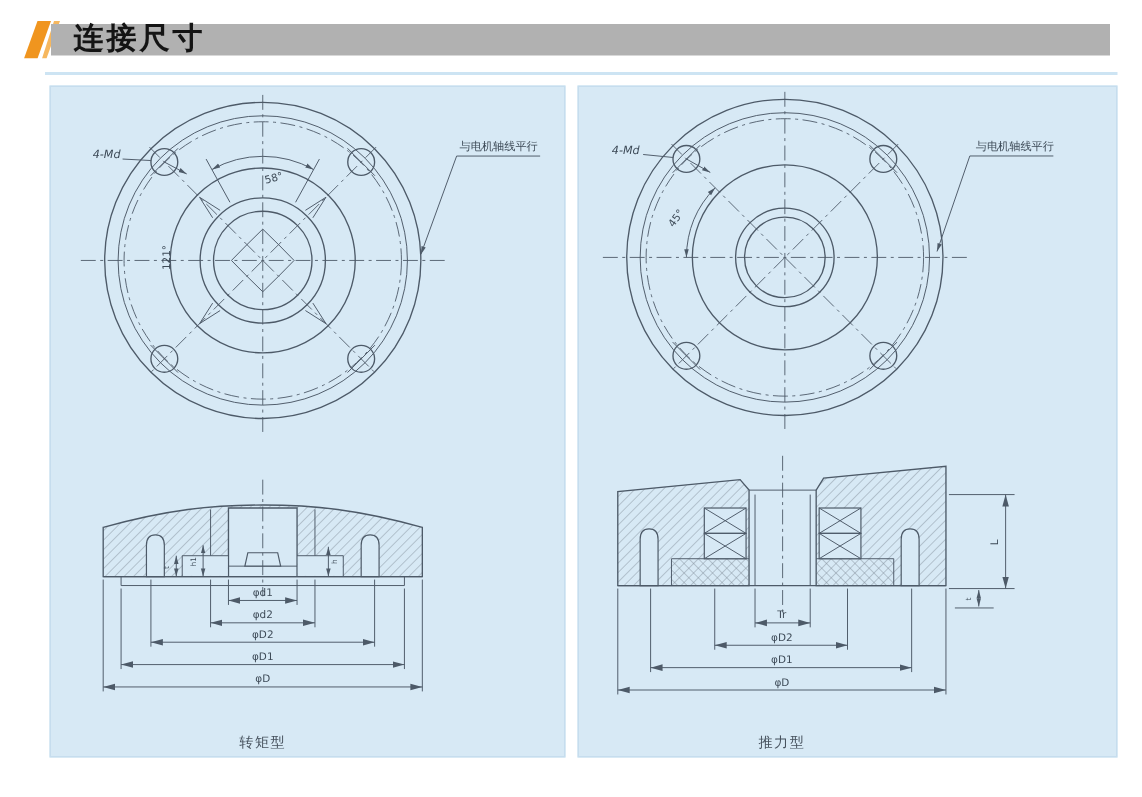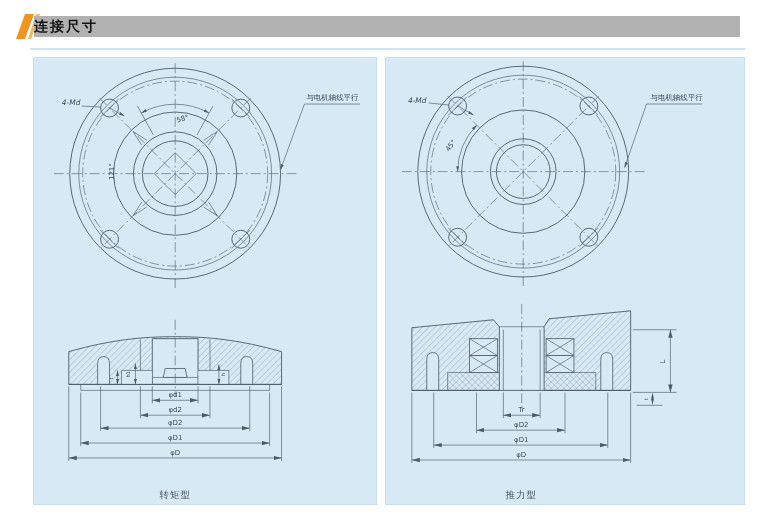--- a/index.html
+++ b/index.html
@@ -1,20 +1,20 @@
 <!DOCTYPE html>
 <html><head>
 <meta charset="utf-8">
 <style>
   html,body{margin:0;padding:0;}
   .page{position:relative;width:761px;height:531px;background:#ffffff;overflow:hidden;
         font-family:"Liberation Sans", sans-serif;}
   .accent{position:absolute;left:16px;top:14px;width:26px;height:25px;}
   .header-bar{position:absolute;left:34px;top:16px;width:706px;height:21px;background:#b1b1b1;}
-  .header-title{display:block;padding-left:0;line-height:21px;font-size:14px;font-weight:bold;
+  .header-title{display:block;padding-left:15px;line-height:21px;font-size:20px;font-weight:bold;
         color:#141414;letter-spacing:2px;font-family:"Liberation Sans", sans-serif;}
   .top-rule{position:absolute;left:30px;top:48px;width:715px;height:2px;background:#cde4f3;}
   .panel{position:absolute;top:57px;height:448px;background:#d7e9f5;border:1px solid #c6ddee;box-sizing:border-box;}
   .panel-left{left:33px;width:344px;}
   .panel-right{left:385px;width:360px;}
   svg{display:block;}
   .ln{stroke:#4d5a68;stroke-width:0.9;fill:none;}
   .lt{stroke:#4d5a68;stroke-width:0.65;fill:none;}
   .cl{stroke:#4d5a68;stroke-width:0.6;fill:none;stroke-dasharray:10 3 2 3;}
   .dim{stroke:#4d5a68;stroke-width:0.65;fill:none;}

